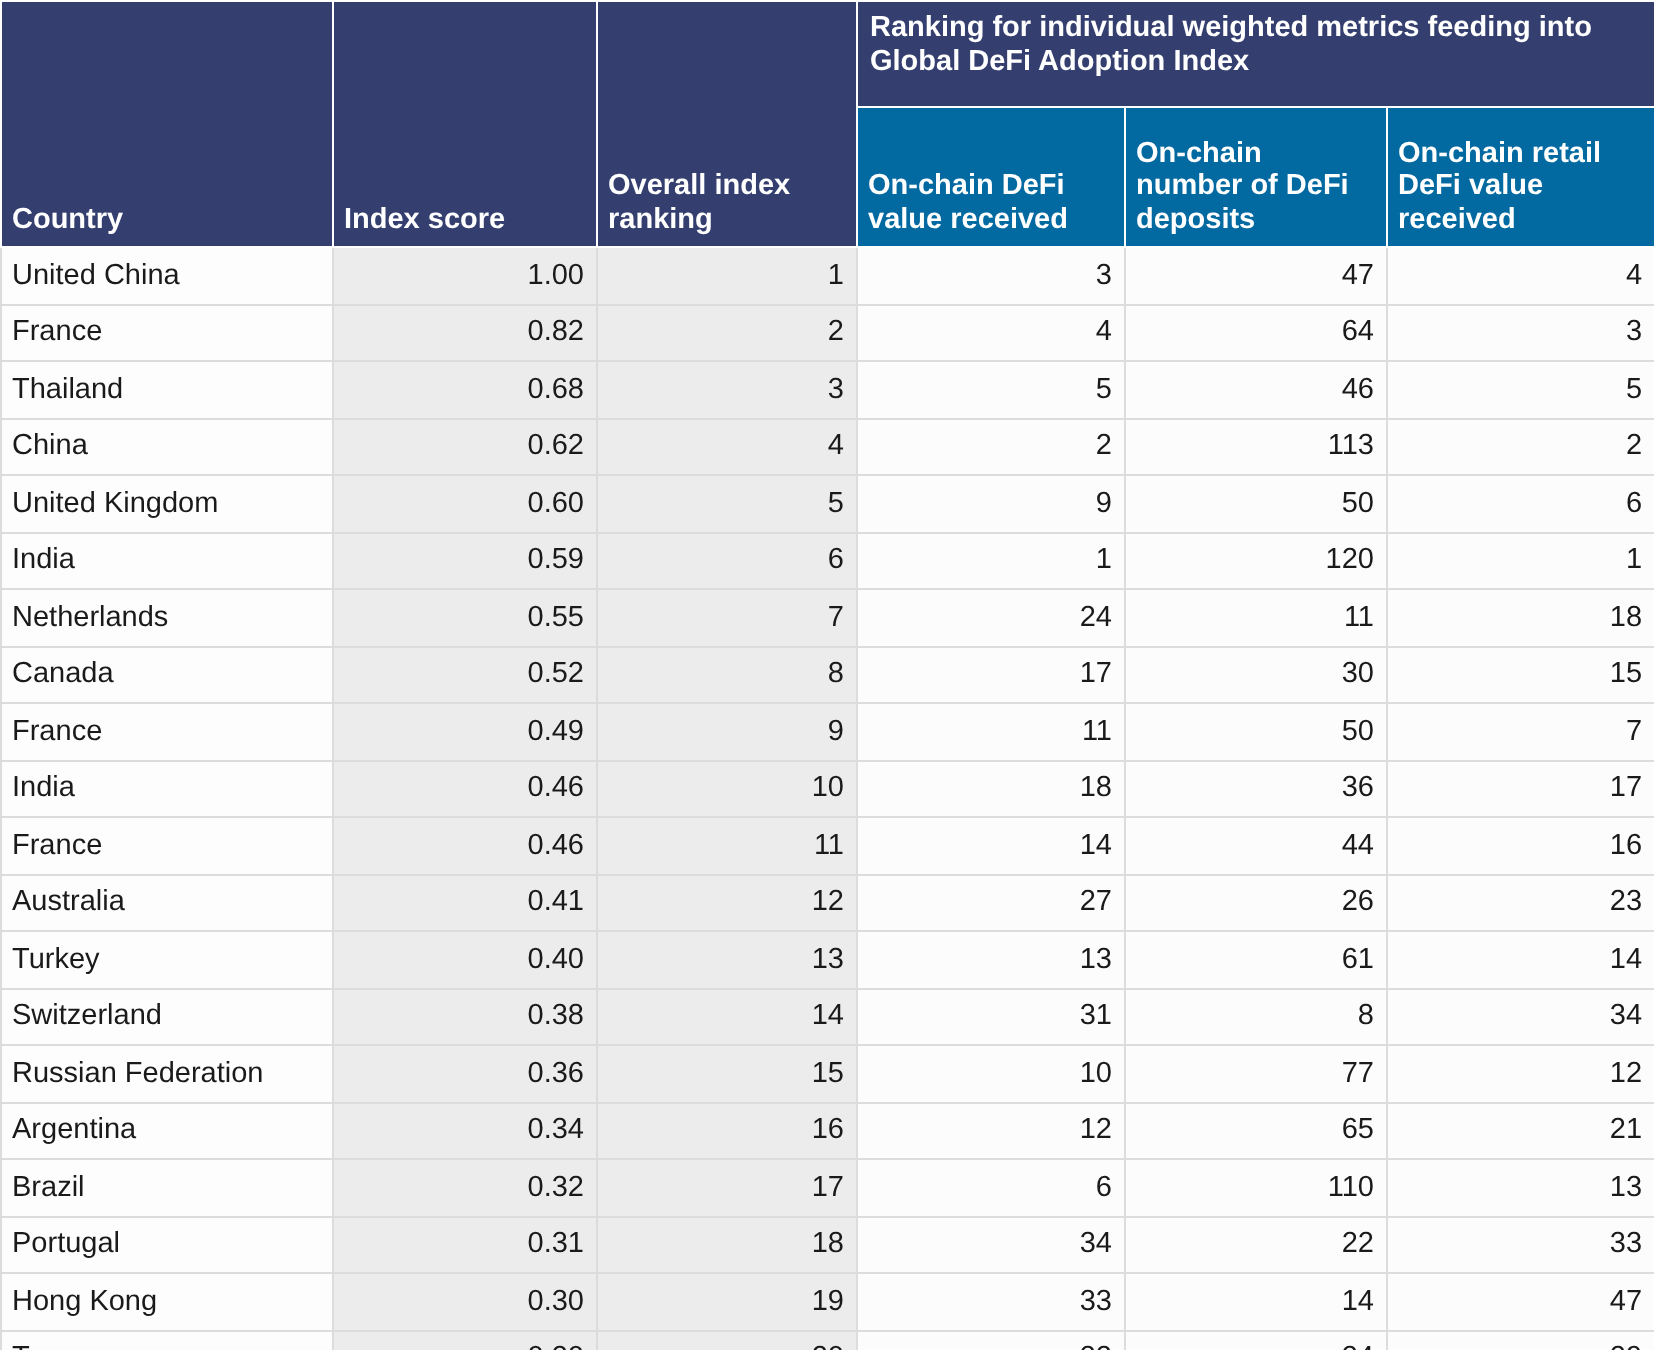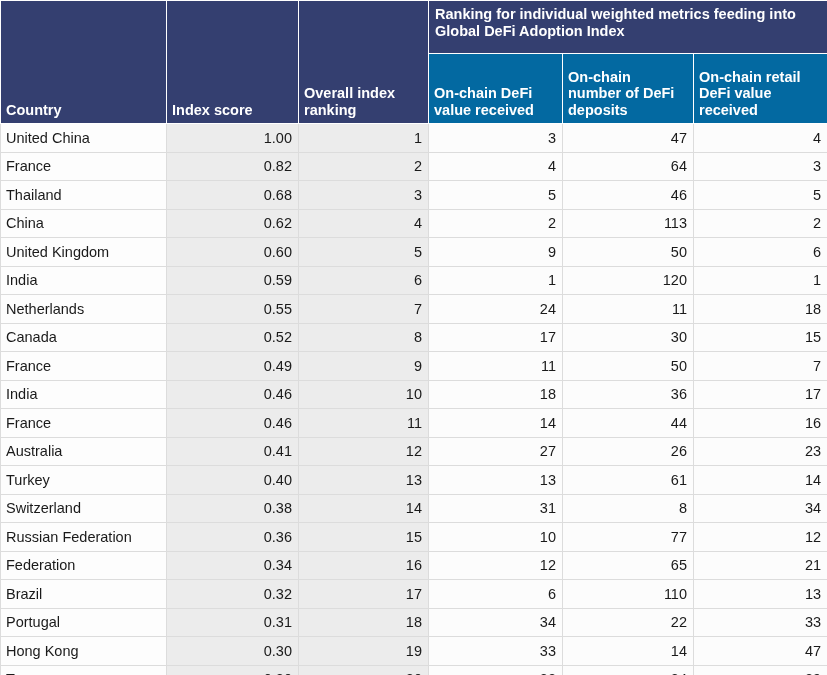--- a/index.html
+++ b/index.html
@@ -245,21 +245,21 @@
         </tr>
         <tr>
           <td class="country">Russian Federation</td>
           <td class="shaded">0.36</td>
           <td class="shaded">15</td>
           <td class="metric">10</td>
           <td class="metric">77</td>
           <td class="metric">12</td>
         </tr>
         <tr>
-          <td class="country">Federation</td>
+          <td class="country">Argentina</td>
           <td class="shaded">0.34</td>
           <td class="shaded">16</td>
           <td class="metric">12</td>
           <td class="metric">65</td>
           <td class="metric">21</td>
         </tr>
         <tr>
           <td class="country">Brazil</td>
           <td class="shaded">0.32</td>
           <td class="shaded">17</td>

